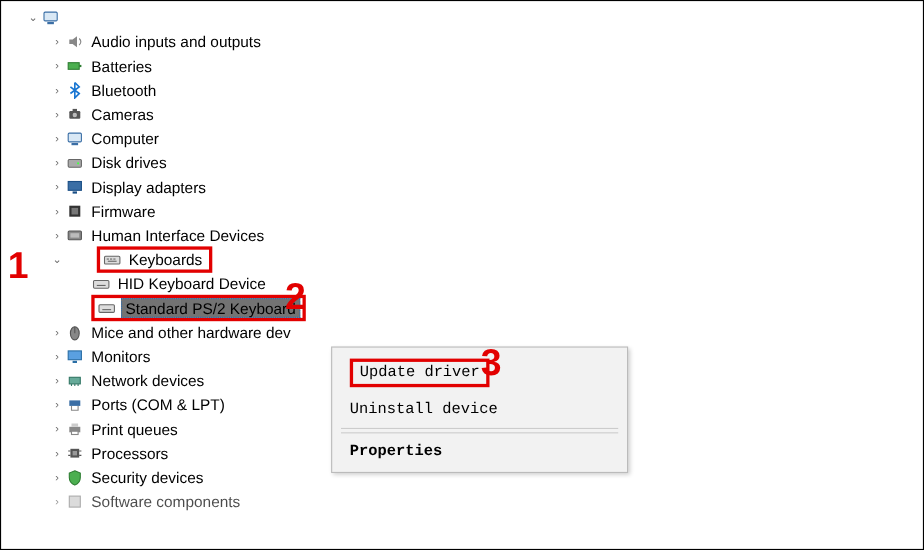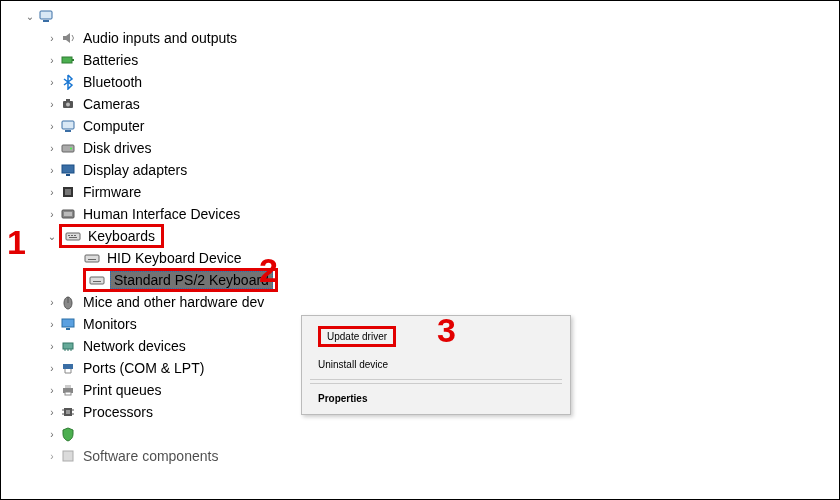--- a/index.html
+++ b/index.html
@@ -68,22 +68,23 @@
     left: 300px;
     top: 314px;
     width: 270px;
     background: #f2f2f2;
     border: 1px solid #bbb;
     box-shadow: 2px 2px 4px rgba(0,0,0,0.2);
     padding: 4px 2px;
   }
   .ctxitem {
     padding: 6px 14px;
-    font-size: 10px;
+    font-size: 14px;
     cursor: default;
+    font-family: Liberation Mono, monospace;
   }
   .ctxsep {
     height: 1px;
     background: #ccc;
     margin: 3px 6px;
   }
   .ctx-bold { font-weight: 700; }
   .ctxitem .ctxlabel { display: inline-block; }
   svg { display: block; }
 </style>
@@ -196,21 +197,21 @@
       <svg width="16" height="16">
           <rect x="2" y="4" width="12" height="8" rx="1" fill="#888" stroke="#555"></rect>
           <rect x="4" y="6" width="8" height="4" fill="#bbb"></rect>
         </svg>
     </span>
     <span class="label">Human Interface Devices</span>
   </div>
 
   <div class="node indent-2" style="position:relative;">
     <span class="caret">⌄</span>
-    <span class="redbox" style="display:flex;align-items:center;padding:0 4px 0 2px;">
+    <span class="redbox" style="display:flex;align-items:center;padding:0 4px 0 2px;margin-left:29px;">
       <span class="icon">
         <svg width="16" height="16">
             <rect x="1" y="5" width="14" height="7" rx="1" fill="#ddd" stroke="#666"></rect>
             <rect x="3" y="7" width="2" height="1" fill="#666"></rect>
             <rect x="6" y="7" width="2" height="1" fill="#666"></rect>
             <rect x="9" y="7" width="2" height="1" fill="#666"></rect>
             <rect x="4" y="9" width="8" height="1" fill="#666"></rect>
           </svg>
       </span>
       <span class="label">Keyboards</span>
@@ -314,20 +315,21 @@
     <span class="label">Processors</span>
   </div>
 
   <div class="node indent-2">
     <span class="caret">›</span>
     <span class="icon">
       <svg width="16" height="16">
           <path d="M8 2 L13 4 V8 Q13 13 8 15 Q3 13 3 8 V4 Z" fill="#4caf50" stroke="#2e7d32"></path>
         </svg>
     </span>
+    <span class="label">Security devices</span>
   </div>
 
   <div class="node indent-2" style="opacity:0.7">
     <span class="caret">›</span>
     <span class="icon">
       <svg width="16" height="16">
           <rect x="3" y="3" width="10" height="10" fill="#ccc" stroke="#888"></rect>
         </svg>
     </span>
     <span class="label">Software components</span>

